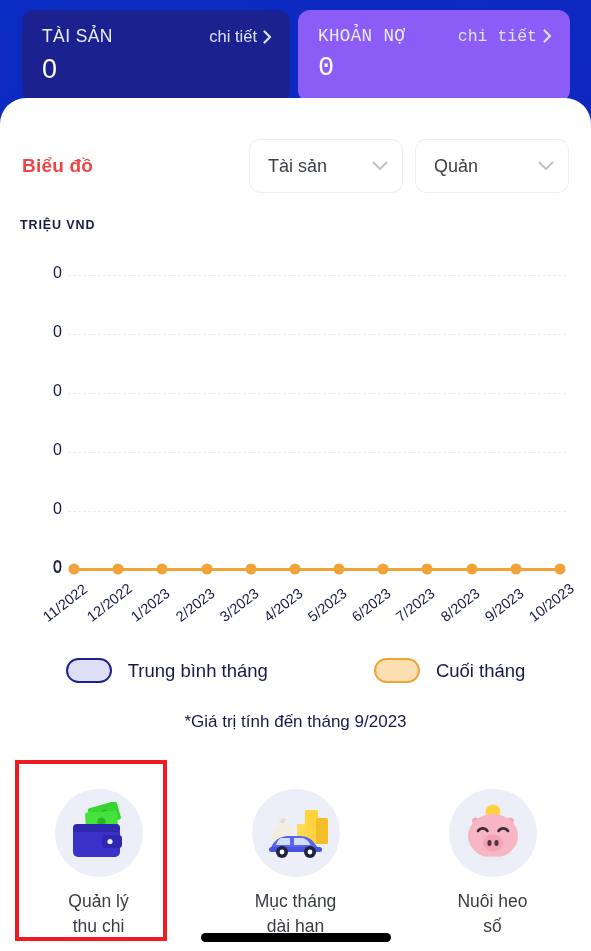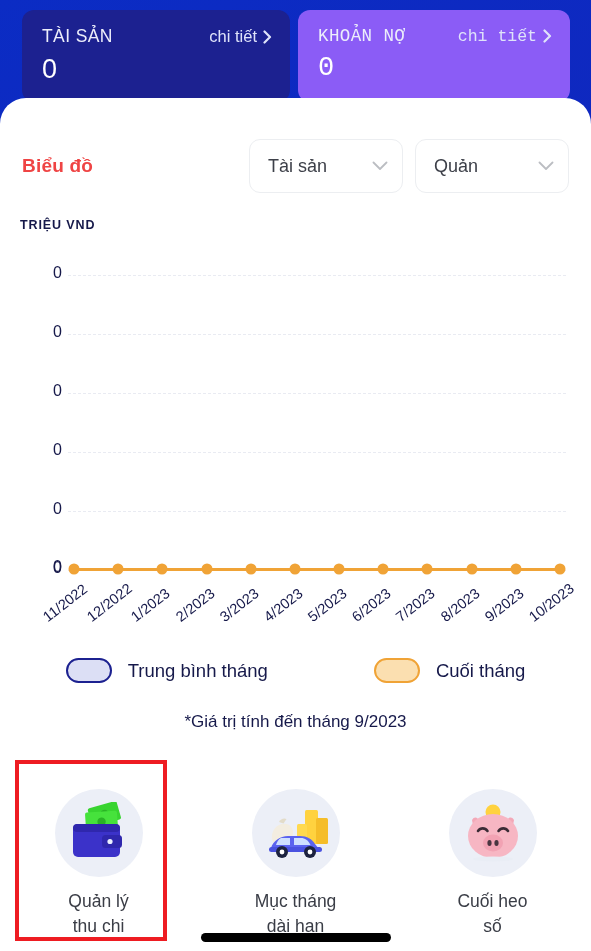--- a/index.html
+++ b/index.html
@@ -313,19 +313,19 @@
         <path d="M56 17c-2-4-6-3-7 1l6 4z" fill="#f3a8b8"></path>
         <ellipse cx="35" cy="33" rx="25" ry="22" fill="#f7b6c3"></ellipse>
         <ellipse cx="35" cy="40" rx="10" ry="8.5" fill="#f2a2b3"></ellipse>
         <ellipse cx="31.5" cy="40" rx="2.1" ry="3" fill="#4a3540"></ellipse>
         <ellipse cx="38.5" cy="40" rx="2.1" ry="3" fill="#4a3540"></ellipse>
         <path d="M20 28c2.5-3.5 7-3.5 9.5 0" fill="none" stroke="#3b2b35" stroke-width="2.6" stroke-linecap="round"></path>
         <path d="M40.5 28c2.5-3.5 7-3.5 9.5 0" fill="none" stroke="#3b2b35" stroke-width="2.6" stroke-linecap="round"></path>
         <ellipse cx="35" cy="56" rx="20" ry="2.6" fill="#e9edf5"></ellipse>
       </svg>
     </div>
-    <div class="shortcut-label">Cuối heo
+    <div class="shortcut-label">Nuôi heo
 số</div>
   </div>
 </div>
 
 <div id="highlight-box" style="border-color: rgb(238, 28, 34);"></div>
 <div id="home-indicator"></div>
 
 </body></html>

